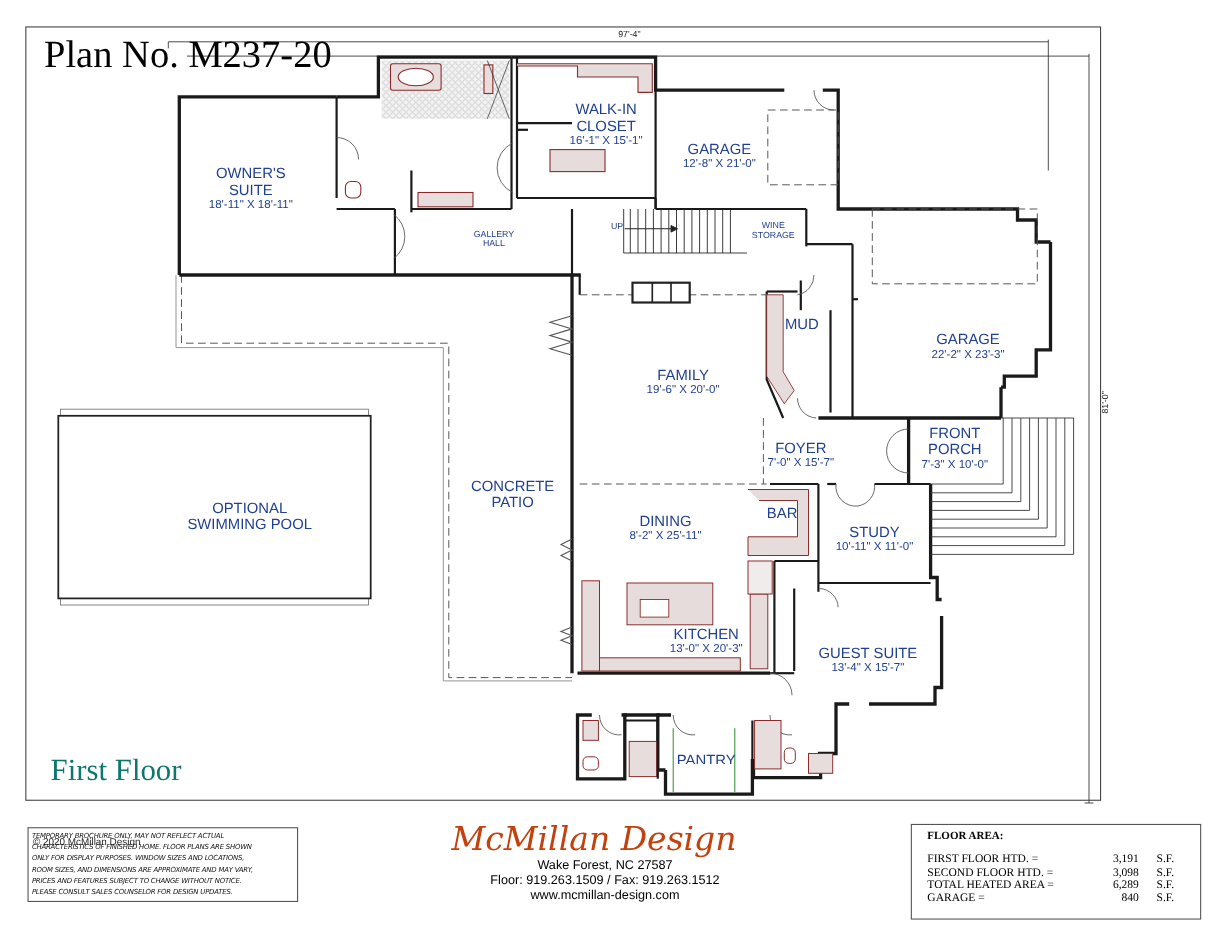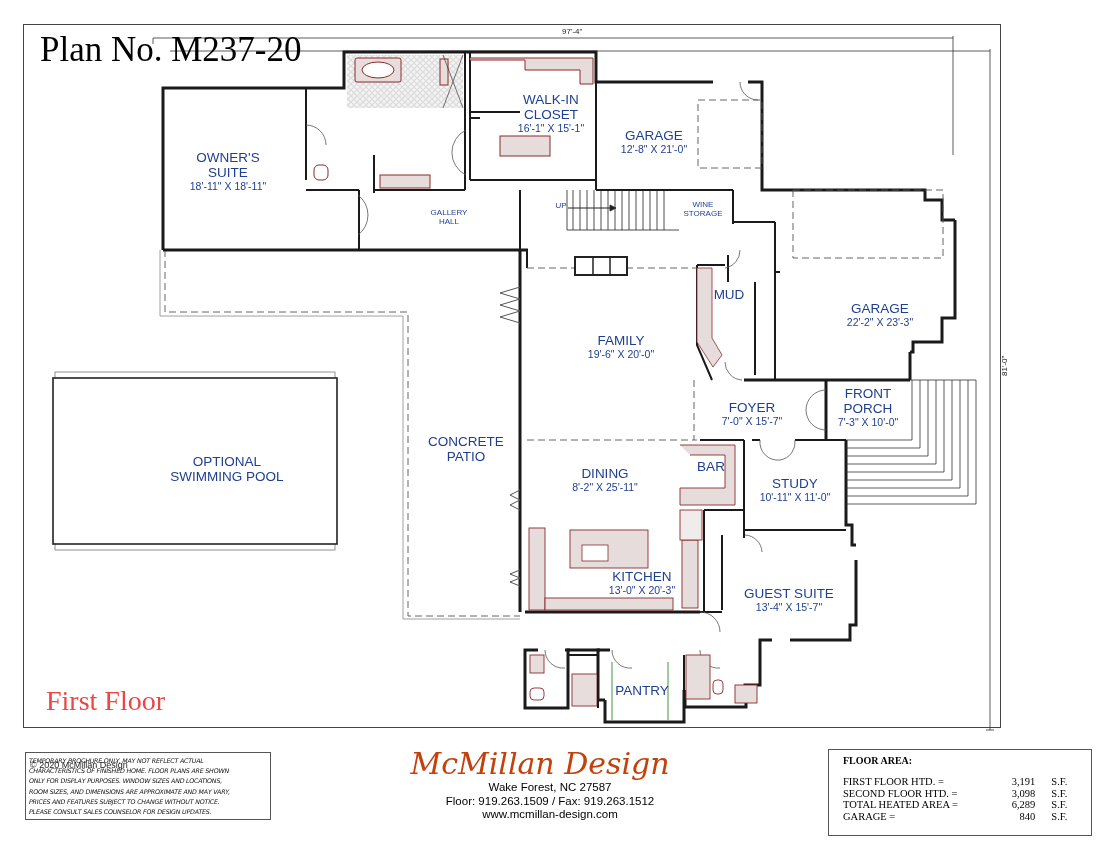--- a/index.html
+++ b/index.html
@@ -1,19 +1,19 @@
 <!DOCTYPE html>
 <html><head>
 <meta charset="utf-8">
 <style>
   html, body { margin:0; padding:0; background:#ffffff; }
   body { width:1100px; height:847px; position:relative; overflow:hidden; font-family:"Liberation Sans", sans-serif; }
   #sheet { position:absolute; left:0; top:0; width:1100px; height:751px; }
   .plan-title { position:absolute; left:40px; top:30px; font-family:"Liberation Serif", serif; font-size:35px; color:#000; letter-spacing:0px; }
-  .floor-label { position:absolute; left:46px; top:685px; font-family:"Liberation Serif", serif; font-size:28px; color:#ef4444; }
+  .floor-label { position:absolute; left:46px; top:685px; font-family:"Liberation Serif", serif; font-size:28px; color:#0f766e; }
   .copyright { position:absolute; left:30px; top:736px; font-size:9px; color:#222; font-family:"Liberation Sans", sans-serif;margin-top:24px; }
   .disclaimer { position:absolute; left:25px; top:752px; width:246px; height:68px; border:1px solid #555; box-sizing:border-box; padding:3px 3px; }
   .disclaimer p { margin:0; font-family:"DejaVu Sans", sans-serif; font-size:6.3px; line-height:10.2px; color:#111; font-style:italic; text-transform:uppercase; white-space:nowrap; letter-spacing:-0.2px; }
   .brand { position:absolute; left:400px; top:746px; width:300px; text-align:center; }
   .brand .logo { font-family:"DejaVu Serif", serif; font-style:italic; font-size:30px; color:#c2410c; letter-spacing:0px; margin-left:-20px; }
   .brand .line { font-family:"Liberation Sans", sans-serif; font-size:11.5px; color:#000; line-height:13.5px; }
   .area-box { position:absolute; left:828px; top:749px; width:264px; height:87px; border:1px solid #555; box-sizing:border-box; padding:5px 0 0 14px; font-family:"Liberation Serif", serif; }
   .area-box .head { font-size:10px; font-weight:bold; margin-bottom:10px; }
   .area-row { display:flex; font-size:10.5px; line-height:11.5px; }
   .area-row .k { width:148px; }
@@ -283,21 +283,21 @@
     <div class="n">GARAGE</div>
     <div class="d">22'-2" X 23'-3"</div>
   </div>
   <div class="room-lbl" style="left:729px;top:287px;">
     <div class="n">MUD</div>
   </div>
   <div class="room-lbl" style="left:621px;top:333px;">
     <div class="n">FAMILY</div>
     <div class="d">19'-6" X 20'-0"</div>
   </div>
-  <div class="room-lbl" style="left:752px;top:400px;">
+  <div class="room-lbl" style="left:728px;top:400px;">
     <div class="n">FOYER</div>
     <div class="d">7'-0" X 15'-7"</div>
   </div>
   <div class="room-lbl" style="left:868px;top:386px;">
     <div class="n">FRONT</div>
     <div class="n">PORCH</div>
     <div class="d">7'-3" X 10'-0"</div>
   </div>
   <div class="room-lbl" style="left:466px;top:434px;">
     <div class="n">CONCRETE</div>

